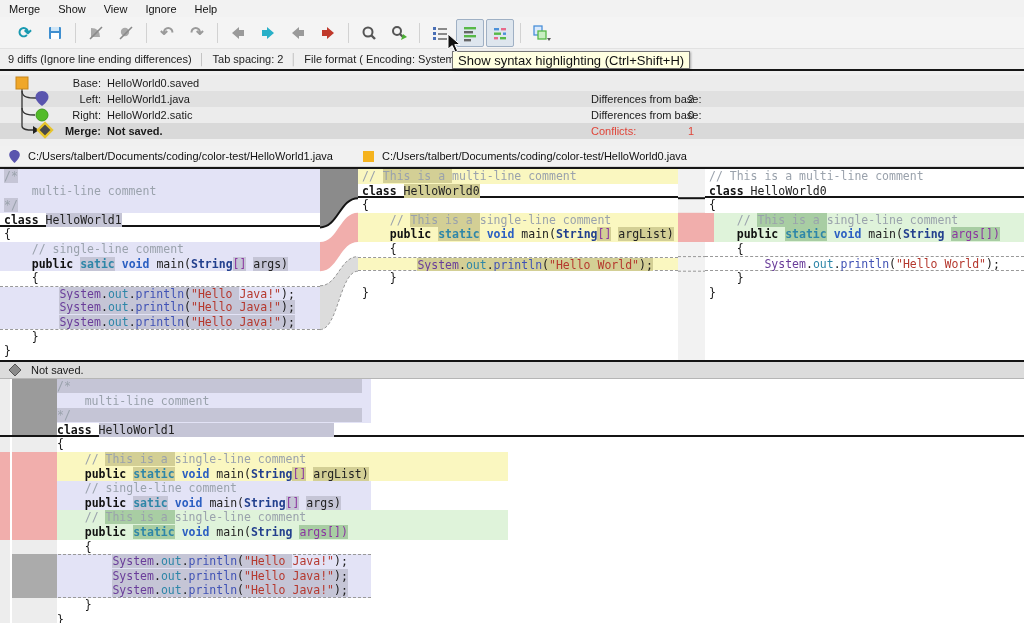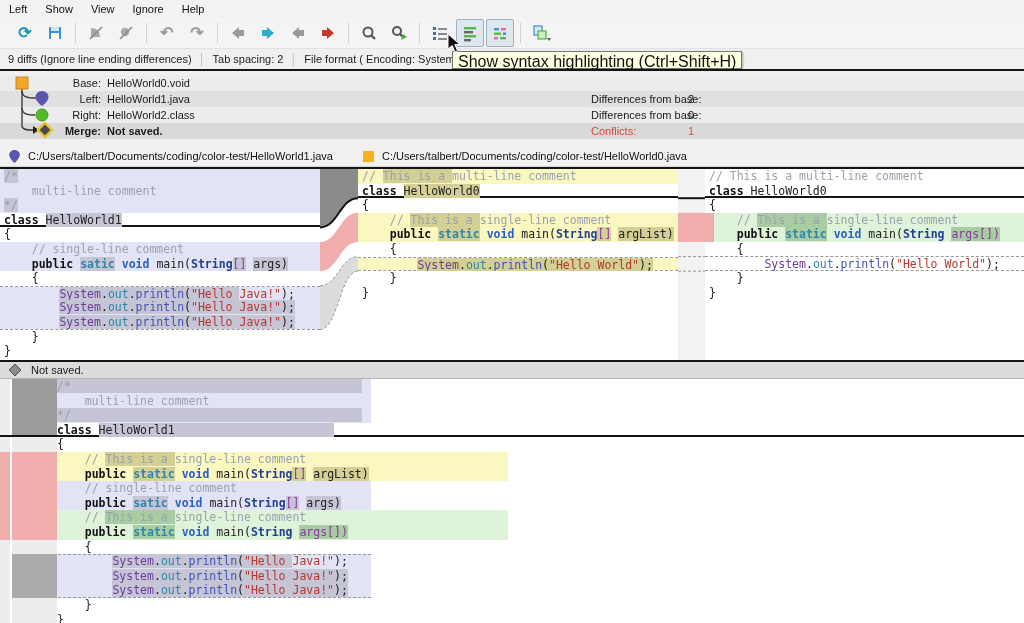--- a/index.html
+++ b/index.html
@@ -14,21 +14,21 @@
   .tb-btn.pressed{background:#dee6ee;border:1px solid #9fb0c4;border-radius:2px;}
   .tb-sep{width:1px;height:20px;background:#d2d2d2;margin:0 5px;}
   .tb-glyph{font-size:16px;font-weight:bold;line-height:1;}
   
   #statusrow{position:absolute;left:0;top:48px;width:100%;height:21px;background:#f0f0f0;border-top:1px solid #e2e2e2;
              font-size:11px;display:flex;align-items:center;padding-left:8px;box-sizing:border-box;color:#222;}
   .st-sep{color:#b9b9b9;margin:0 7px;}
   #topline{position:absolute;left:0;top:69px;width:100%;height:2px;background:#161616;}
   
   #tooltip{position:absolute;left:452px;top:51px;height:14px;background:#ffffe1;border:1px solid #767676;
-           font-size:16px;padding:1px 5px;z-index:50;box-shadow:1px 1px 2px rgba(0,0,0,.3);white-space:nowrap;color:#111;}
+           font-size:13px;padding:1px 5px;z-index:50;box-shadow:1px 1px 2px rgba(0,0,0,.3);white-space:nowrap;color:#111;}
   #cursor{position:absolute;left:447px;top:33px;z-index:60;}
   
   #summary{position:absolute;left:0;top:71px;width:100%;height:69px;background:#f0f0f0;}
   .sum-row{position:absolute;left:0;width:100%;height:16px;font-size:11px;}
   .sum-label{position:absolute;left:0;width:101px;text-align:right;top:2px;}
   .sum-value{position:absolute;left:107px;top:2px;}
   .sum-rlabel{position:absolute;left:591px;top:2px;}
   .sum-rvalue{position:absolute;left:688px;top:2px;}
   .conflict-red{color:#e04438;}
   .bold{font-weight:bold;}
@@ -59,21 +59,21 @@
   #mergebar{position:absolute;left:0;top:360px;width:100%;height:19px;background:#dcdcdc;border-top:2px solid #141414;
             border-bottom:1px solid #b5b5b5;display:flex;align-items:center;box-sizing:border-box;font-size:11px;}
   #mergebar svg{margin:0 9px 0 8px;}
 </style>
 </head>
 <body>
 
 <div id="root">
 
   <div id="menubar">
-    <span class="menu-item">Left</span>
+    <span class="menu-item">Merge</span>
     <span class="menu-item">Show</span>
     <span class="menu-item">View</span>
     <span class="menu-item">Ignore</span>
     <span class="menu-item">Help</span>
   </div>
 
   <div id="toolbar">
     <div class="tb-btn">
       <span class="tb-glyph" style="color:#1899b0;">⟳</span>
     </div>
@@ -183,31 +183,31 @@
     <span class="st-sep">│</span>
     <span>Tab spacing: 2</span>
     <span class="st-sep">│</span>
     <span>File format ( Encoding: System  Line endings: Win</span>
   </div>
   <div id="topline"></div>
 
   <div id="summary">
     <div class="sum-row" style="top:4px;background:#ececec;">
       <span class="sum-label">Base:</span>
-      <span class="sum-value">HelloWorld0.void</span>
+      <span class="sum-value">HelloWorld0.saved</span>
     </div>
     <div class="sum-row" style="top:20px;background:#e0e0e0;">
       <span class="sum-label">Left:</span>
       <span class="sum-value">HelloWorld1.java</span>
       <span class="sum-rlabel">Differences from base:</span>
       <span class="sum-rvalue">2</span>
     </div>
     <div class="sum-row" style="top:36px;background:#ececec;">
       <span class="sum-label">Right:</span>
-      <span class="sum-value">HelloWorld2.class</span>
+      <span class="sum-value">HelloWorld2.satic</span>
       <span class="sum-rlabel">Differences from base:</span>
       <span class="sum-rvalue">0</span>
     </div>
     <div class="sum-row" style="top:52px;background:#d9d9d9;">
       <span class="sum-label bold">Merge:</span>
       <span class="sum-value bold">Not saved.</span>
       <span class="sum-rlabel conflict-red">Conflicts:</span>
       <span class="sum-rvalue conflict-red">1</span>
     </div>
     <svg width="70" height="68" style="position:absolute;left:2px;top:2px;">

